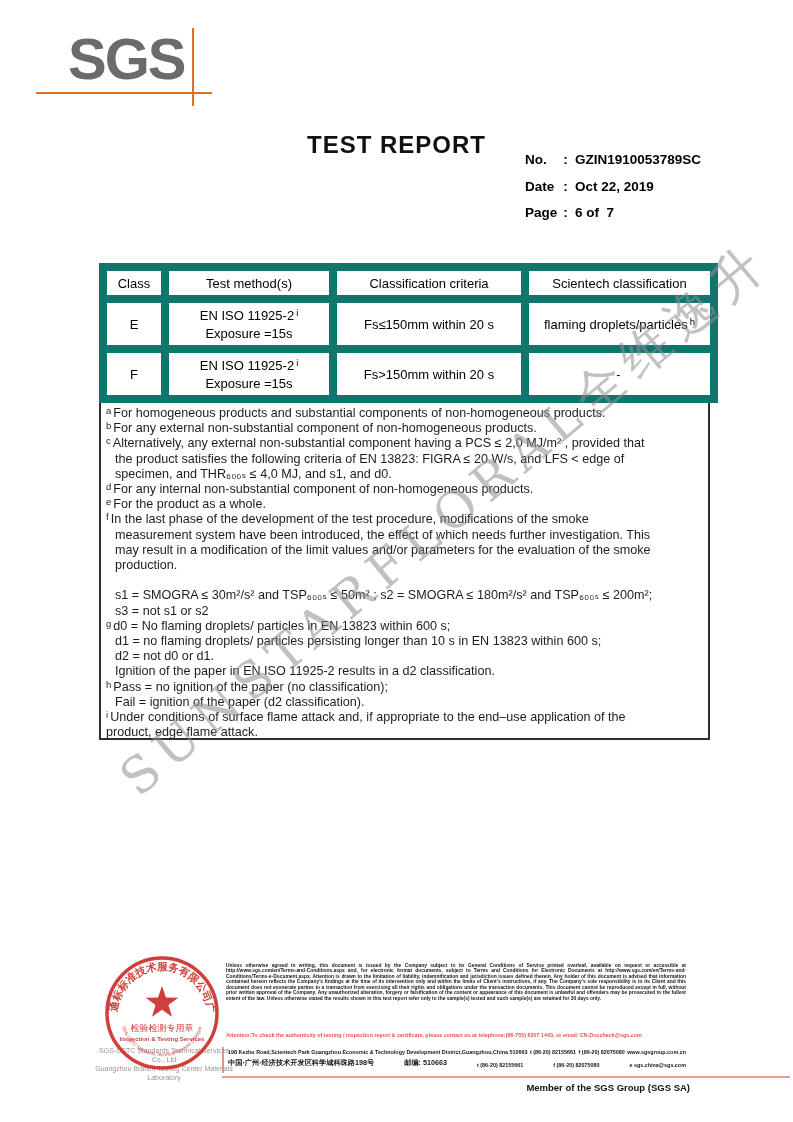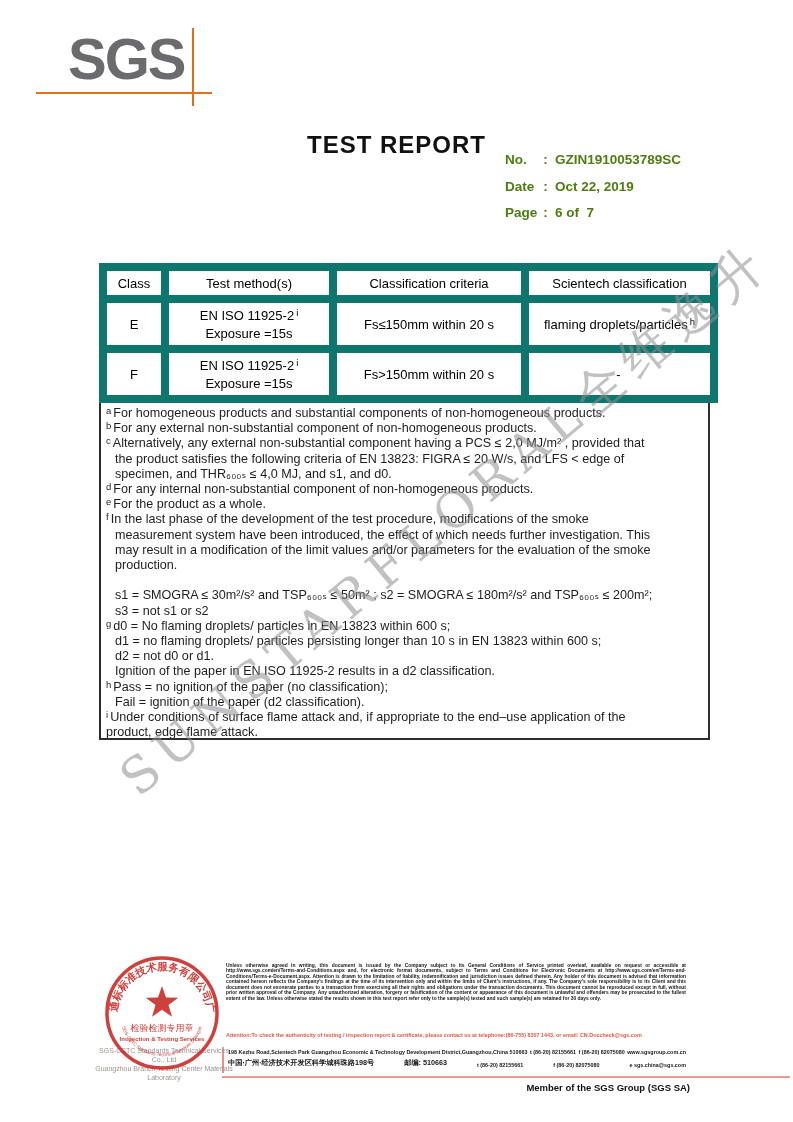--- a/index.html
+++ b/index.html
@@ -13,21 +13,21 @@
   .logo-wrap { position:absolute; left:60px; top:28px; width:160px; height:80px;margin-left:6px; }
   .logo-text {
     position:absolute; left:2px; top:2px; font-size:58px; font-weight:bold;
     letter-spacing:-2px; color:#6b6b6e; line-height:1; z-index:2;
   }
   .logo-vline { position:absolute; left:126px; top:0px; width:2px; height:78px; background:#e0701e; z-index:1; }
   .logo-hline { position:absolute; left:-30px; top:64px; width:176px; height:2px; background:#e0701e; z-index:1; }
   
   .title { position:absolute; left:0; top:131px; width:100%; text-align:center;
            font-size:24px; font-weight:bold; letter-spacing:1px; color:#111; }
-  .meta { position:absolute; left:505px; top:152px; font-size:13.5px; font-weight:bold; color:#4d7c0f; }
+  .meta { position:absolute; left:525px; top:152px; font-size:13.5px; font-weight:bold; color:#000000; }
   .meta-row { display:flex; height:26.5px; align-items:flex-start; }
   .meta-label { width:31px; }
   .meta-colon { width:19px; text-align:center; }
   .meta-value { white-space:pre;text-align:center; }
   
   .tbl-wrap { position:absolute; left:99px; top:263px; width:611px; }
   table.cls { border-collapse:collapse; width:611px; table-layout:fixed; }
   table.cls th, table.cls td { border:8px solid #0f766e; font-weight:normal; font-size:13px; color:#000000; }
   table.cls th { height:32px; text-align:center; }
   table.cls td { height:50px; text-align:center; vertical-align:middle; }

